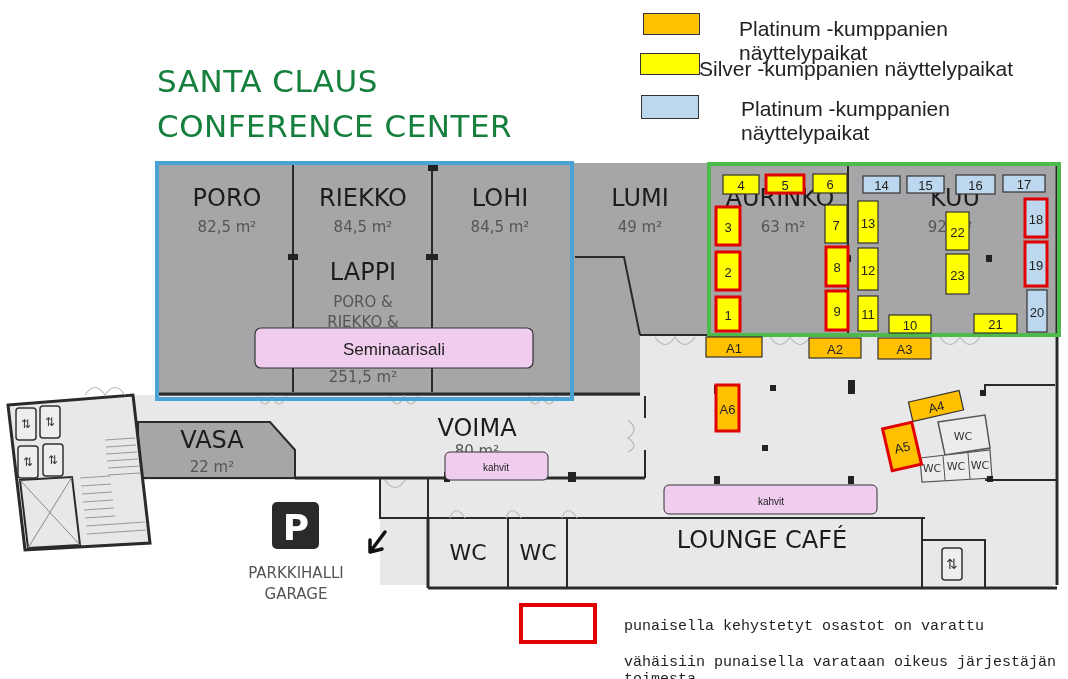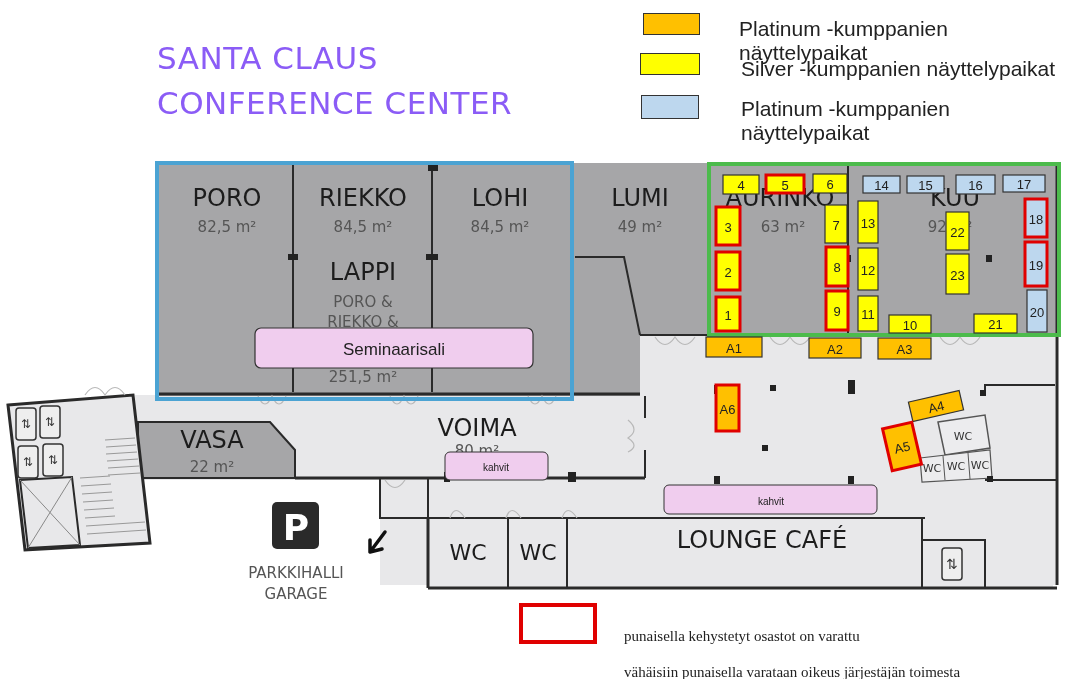--- a/index.html
+++ b/index.html
@@ -1,32 +1,32 @@
 <!DOCTYPE html>
 <html><head>
 <meta charset="utf-8">
 <style>
   html, body { margin: 0; padding: 0; background: #ffffff; }
   body { width: 1068px; height: 679px; position: relative; overflow: hidden; font-family: "DejaVu Sans", sans-serif; }
   #plan { position: absolute; left: 0; top: 0; }
-  .title { position: absolute; left: 157px; font-family: "DejaVu Sans", sans-serif; font-size: 31px; color: #8b5cf6; letter-spacing: 0.5px; }
+  .title { position: absolute; left: 157px; font-family: "DejaVu Sans", sans-serif; font-size: 31px; color: #15803d; letter-spacing: 0.5px; margin-top: 23px; }
   .legend-swatch { position: absolute; border: 1.5px solid #333; box-sizing: border-box; }
   .legend-text { position: absolute; font-family: "Liberation Sans", sans-serif; font-size: 21px; color: #222; }
-  .note-text { position: absolute; font-family: Liberation Serif, serif; font-size: 15px; color: #222; margin-top: 10px; }
+  .note-text { position: absolute; font-family: Liberation Mono, monospace; font-size: 15px; color: #222; }
 </style>
 </head>
 <body>
 
 <div class="title" style="top:40px;">SANTA CLAUS</div>
 <div class="title" style="top:85px;">CONFERENCE CENTER</div>
 
 <div class="legend-swatch" style="left:643px;top:13px;width:57px;height:22px;background:#FFC000;"></div>
 <div class="legend-text" style="left:739px;top:17px;">Platinum -kumppanien näyttelypaikat</div>
 <div class="legend-swatch" style="left:640px;top:53px;width:60px;height:22px;background:#FFFF00;"></div>
-<div class="legend-text" style="left:741px;top:57px;">Silver -kumppanien näyttelypaikat</div>
+<div class="legend-text" style="left:699px;top:57px;">Silver -kumppanien näyttelypaikat</div>
 <div class="legend-swatch" style="left:641px;top:95px;width:58px;height:24px;background:#BDD7EE;"></div>
 <div class="legend-text" style="left:741px;top:97px;">Platinum -kumppanien näyttelypaikat</div>
 
 <svg id="plan" width="1068" height="679" viewBox="0 0 1068 679" xmlns="http://www.w3.org/2000/svg">
   <defs>
     <style>
       .wall { stroke:#2a2a2a; stroke-width:3; fill:none; }
       .thinwall { stroke:#2a2a2a; stroke-width:2; fill:none; }
       .door { stroke:#b8b8b8; stroke-width:1.2; fill:none; }
       .rname { font-family:"DejaVu Sans", sans-serif; font-size:24px; fill:#1c1c1c; text-anchor:middle; }

